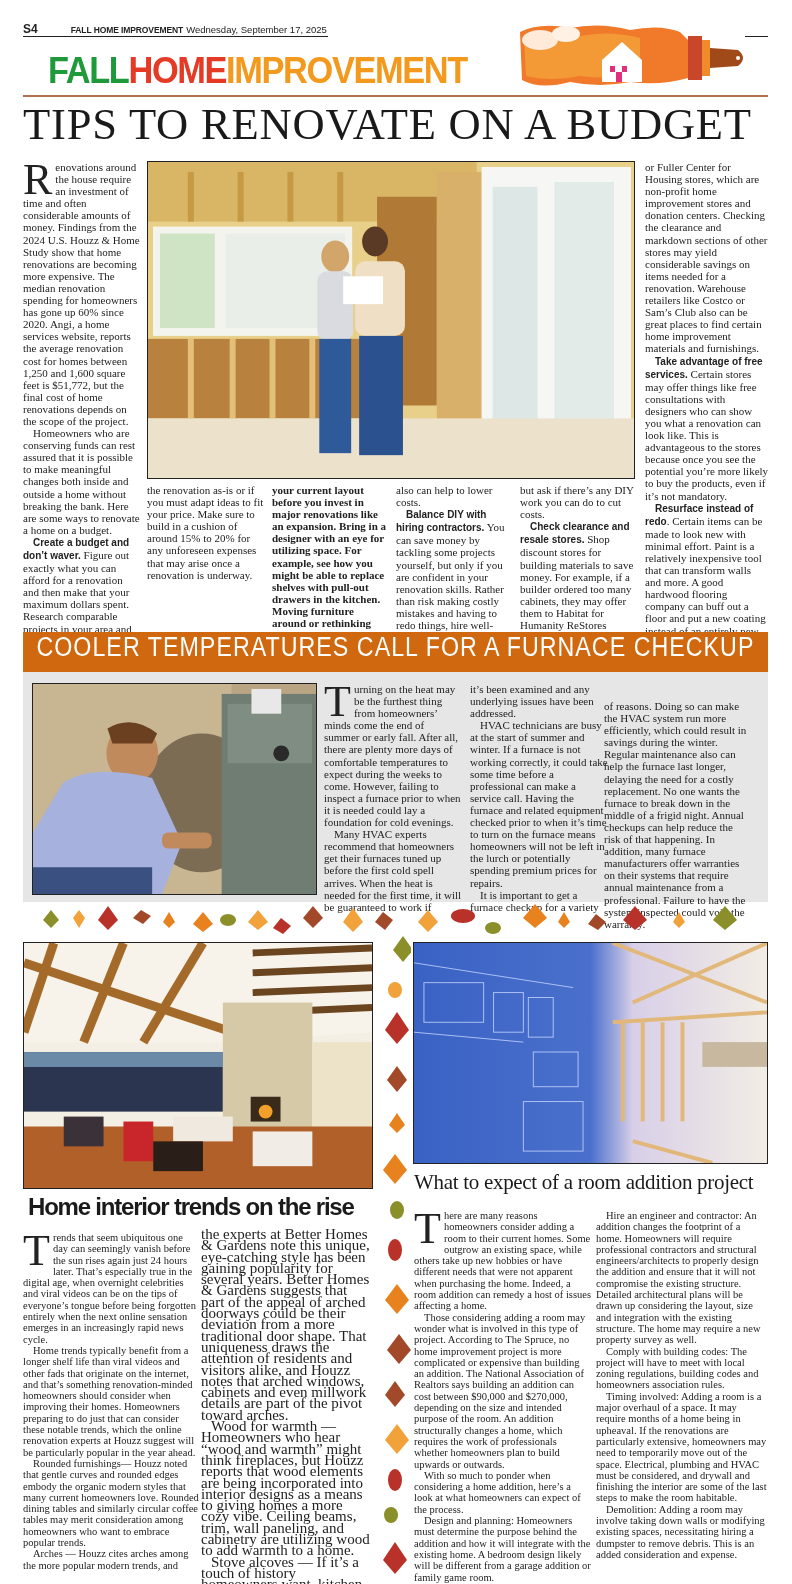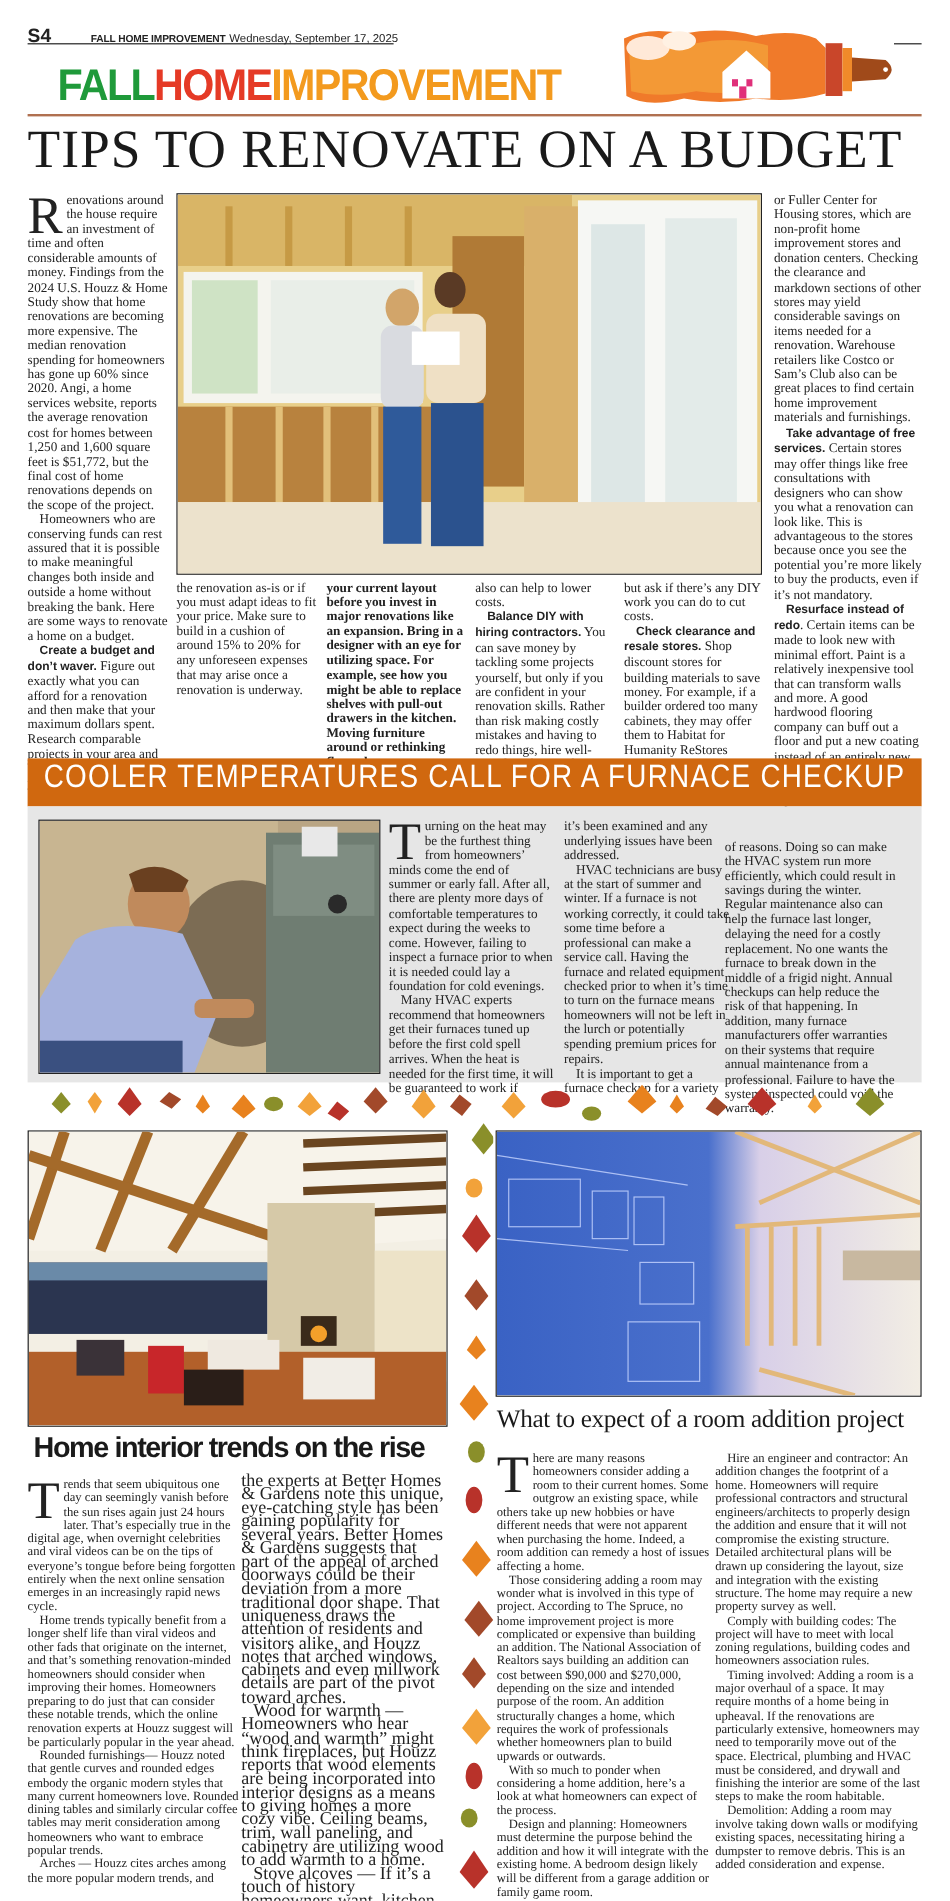--- a/index.html
+++ b/index.html
@@ -3,21 +3,21 @@
 <meta charset="utf-8">
 <style>
   * { box-sizing: border-box; margin: 0; padding: 0; }
   html, body { width: 792px; height: 1584px; background: #ffffff; overflow: hidden; }
   body { position: relative; font-family: "DejaVu Serif", "Liberation Serif", serif; color: #1d1d1d; }
 
   .abs { position: absolute; }
 
   
   .folio { left: 23px; top: 22px; font-family: "Liberation Sans", sans-serif; font-size: 9.5px; color: #222; white-space: nowrap; }
-  .folio .pg { font-weight: bold; font-size: 16px; margin-right: 3px; }
+  .folio .pg { font-weight: bold; font-size: 12px; margin-right: 3px; }
   .folio .sec { font-weight: bold; font-size: 8.5px; margin-right: 3px; letter-spacing: -0.1px; padding-left: 30px; }
   .folio-rule { left: 23px; top: 36px; width: 305px; height: 1px; background: #222; }
   .folio-rule2 { left: 745px; top: 36px; width: 23px; height: 1px; background: #222; }
 
   
   .logo { left: 48px; top: 52px; font-family: "Liberation Sans", sans-serif; font-weight: bold; font-size: 37px; letter-spacing: -1.5px; line-height: 1; transform: scaleX(0.93); transform-origin: left; white-space: nowrap; }
   .logo .w1 { color: #1f9a3a; }
   .logo .w2 { color: #e53a26; }
   .logo .w3 { color: #f39a1e; }
   .brush { left: 510px; top: 20px; width: 240px; height: 72px; }

